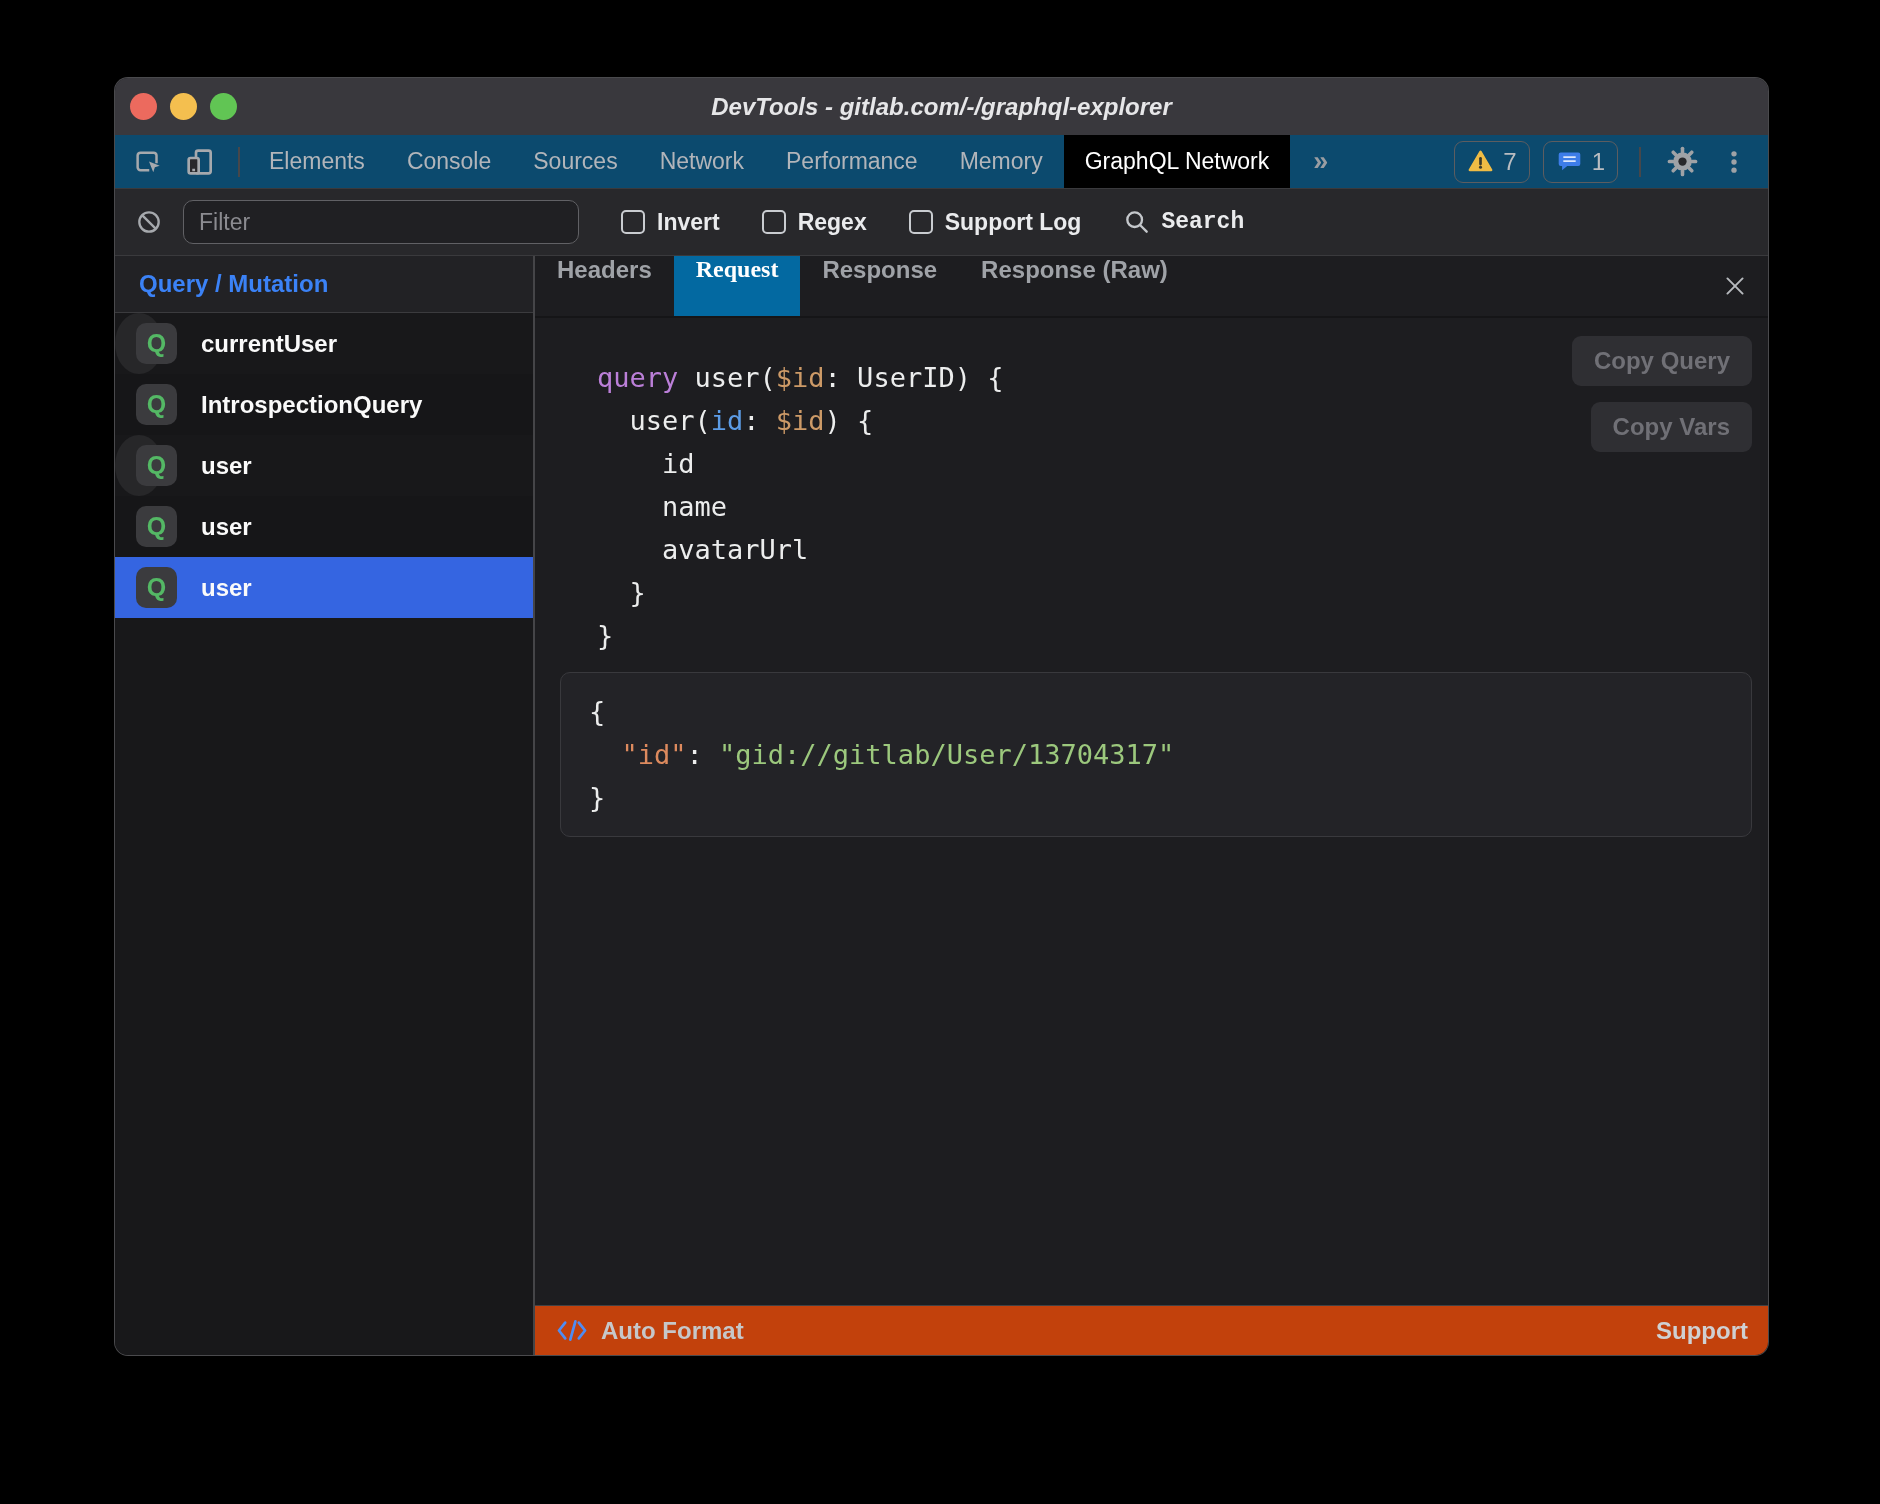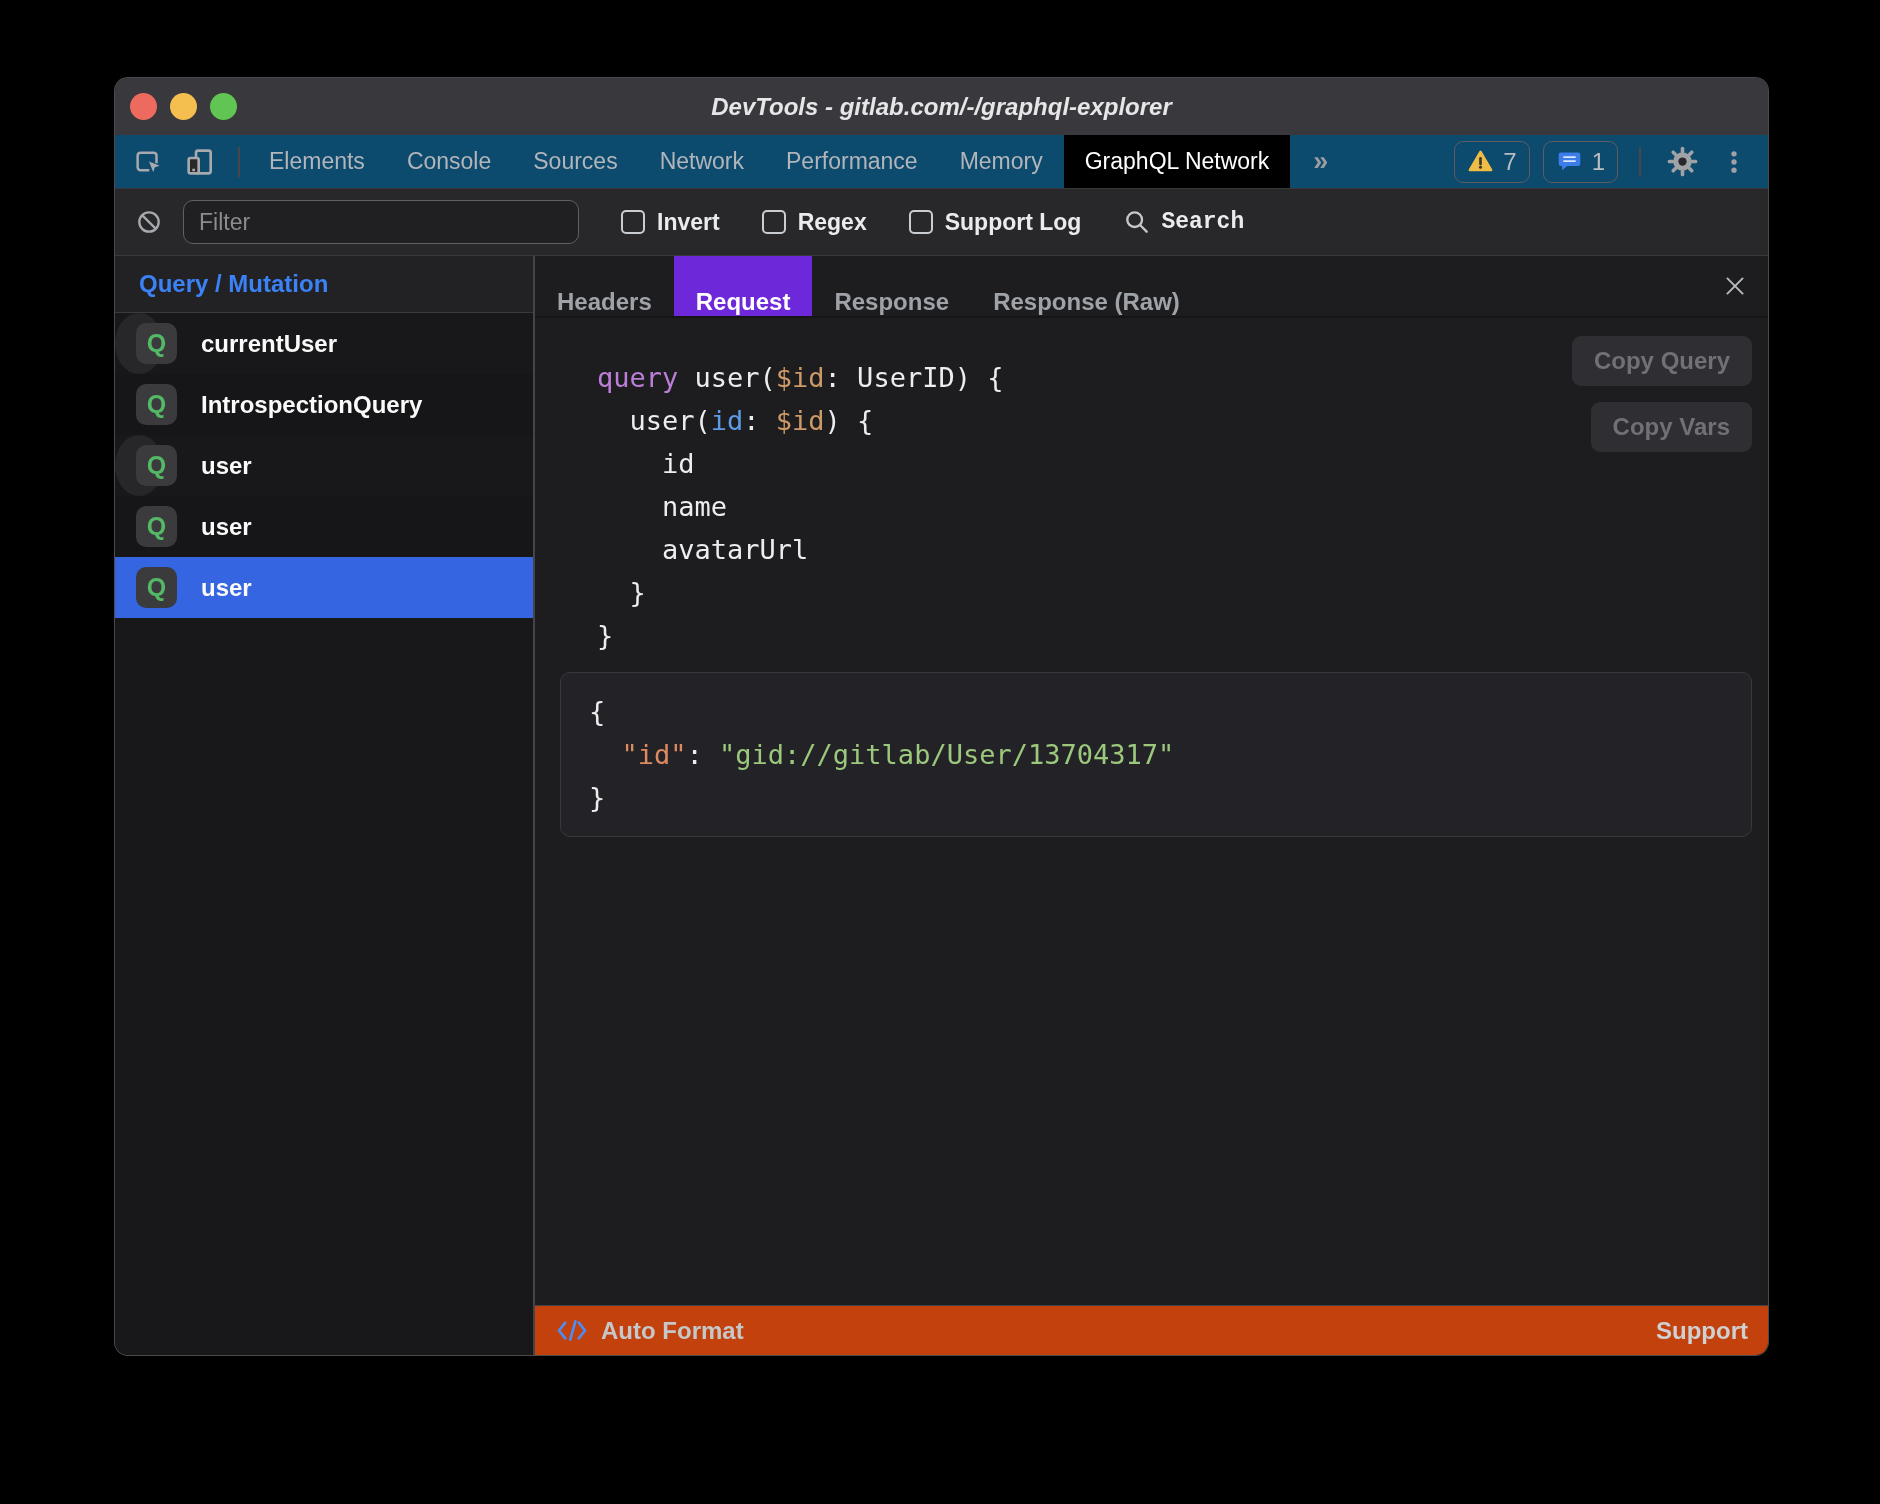--- a/index.html
+++ b/index.html
@@ -57,22 +57,22 @@
   .side-row.dark{background:#161618;}
   .side-row.selected{background:#3565e1;}
   .q-badge{width:41px;height:41px;border-radius:10px;background:#3b3b3e;flex:0 0 auto;
            display:flex;align-items:center;justify-content:center;
            color:#54b865;font-size:25px;font-weight:700;}
   .row-label{color:#fafafa;font-size:24px;font-weight:700;}
 
   
   .detail{flex:1;display:flex;flex-direction:column;background:#1d1d20;min-width:0;}
   .detail-tabs{height:60px;display:flex;align-items:stretch;border-bottom:2px solid #151517;flex:0 0 auto;}
-  .dtab{display:flex;align-items:flex-end;padding:0 22px;color:#9fa2a7;font-size:24px;font-weight:600;cursor:default;}
-  .dtab.selected{background:#6d28d9;color:#fff;}
+  .dtab{display:flex;align-items:flex-start;padding:0 22px;color:#9fa2a7;font-size:24px;font-weight:600;cursor:default;}
+  .dtab.selected{background:#0369a1;color:#fff;font-family:Liberation Serif, serif;}
   .close-btn{margin-left:auto;align-self:center;margin-right:20px;display:flex;}
 
   .detail-content{flex:1;position:relative;overflow:hidden;}
   .code{font-family:"DejaVu Sans Mono",monospace;font-size:27px;line-height:43px;
         color:#eceded;white-space:pre;}
   .code-query{margin:38px 0 0 62px;}
   .tok-kw{color:#bb7fd8;}
   .tok-var{color:#cd9a67;}
   .tok-arg{color:#5c9ce6;}
   .tok-key{color:#dd8a5e;}

